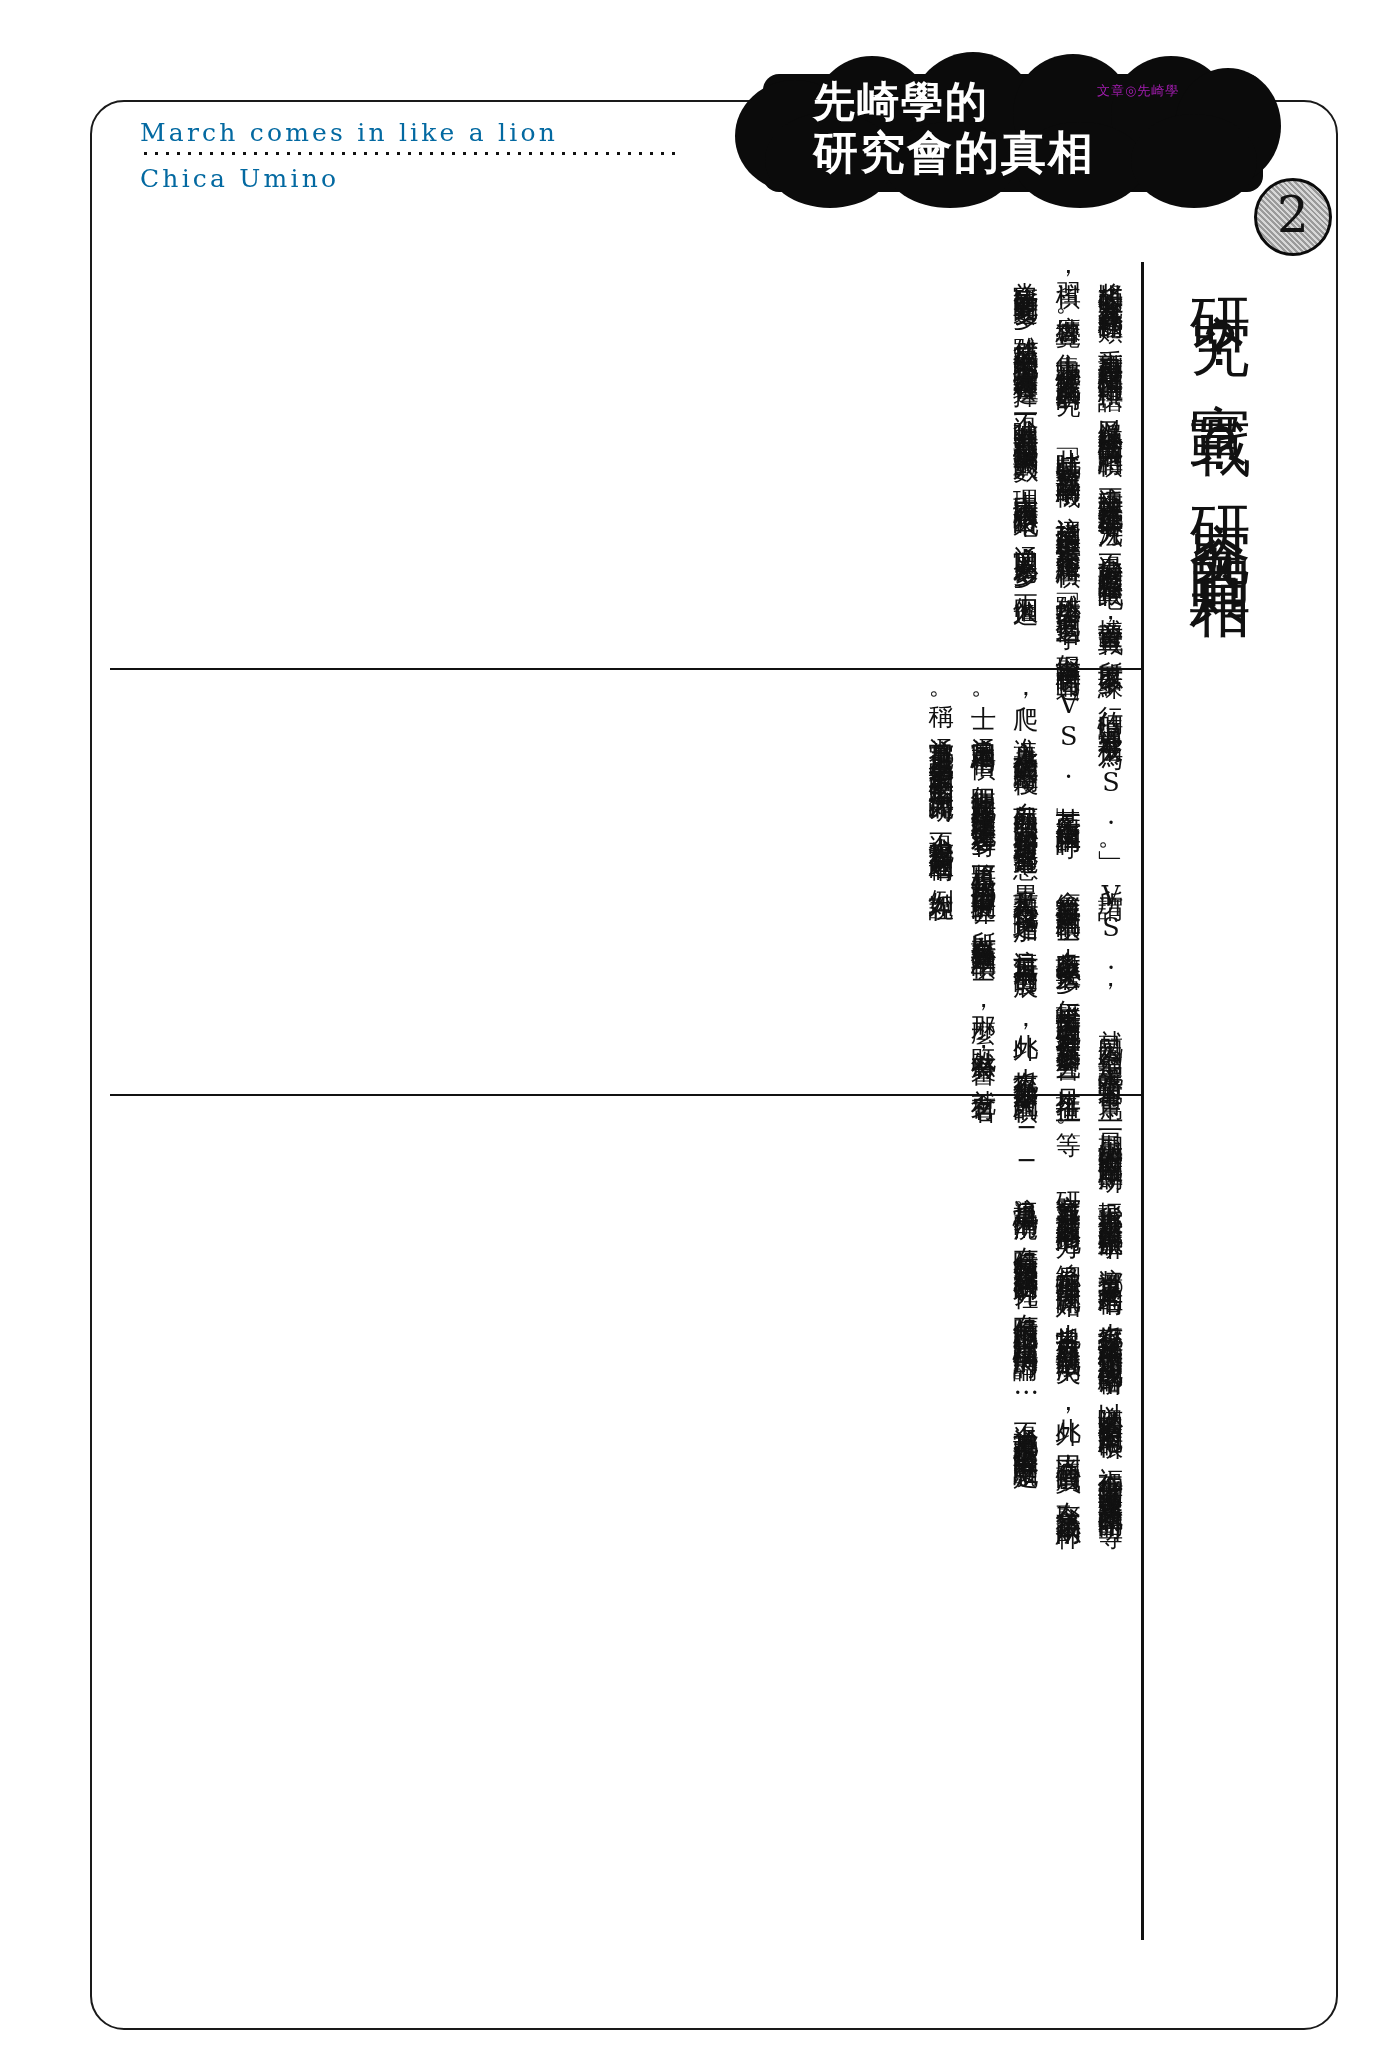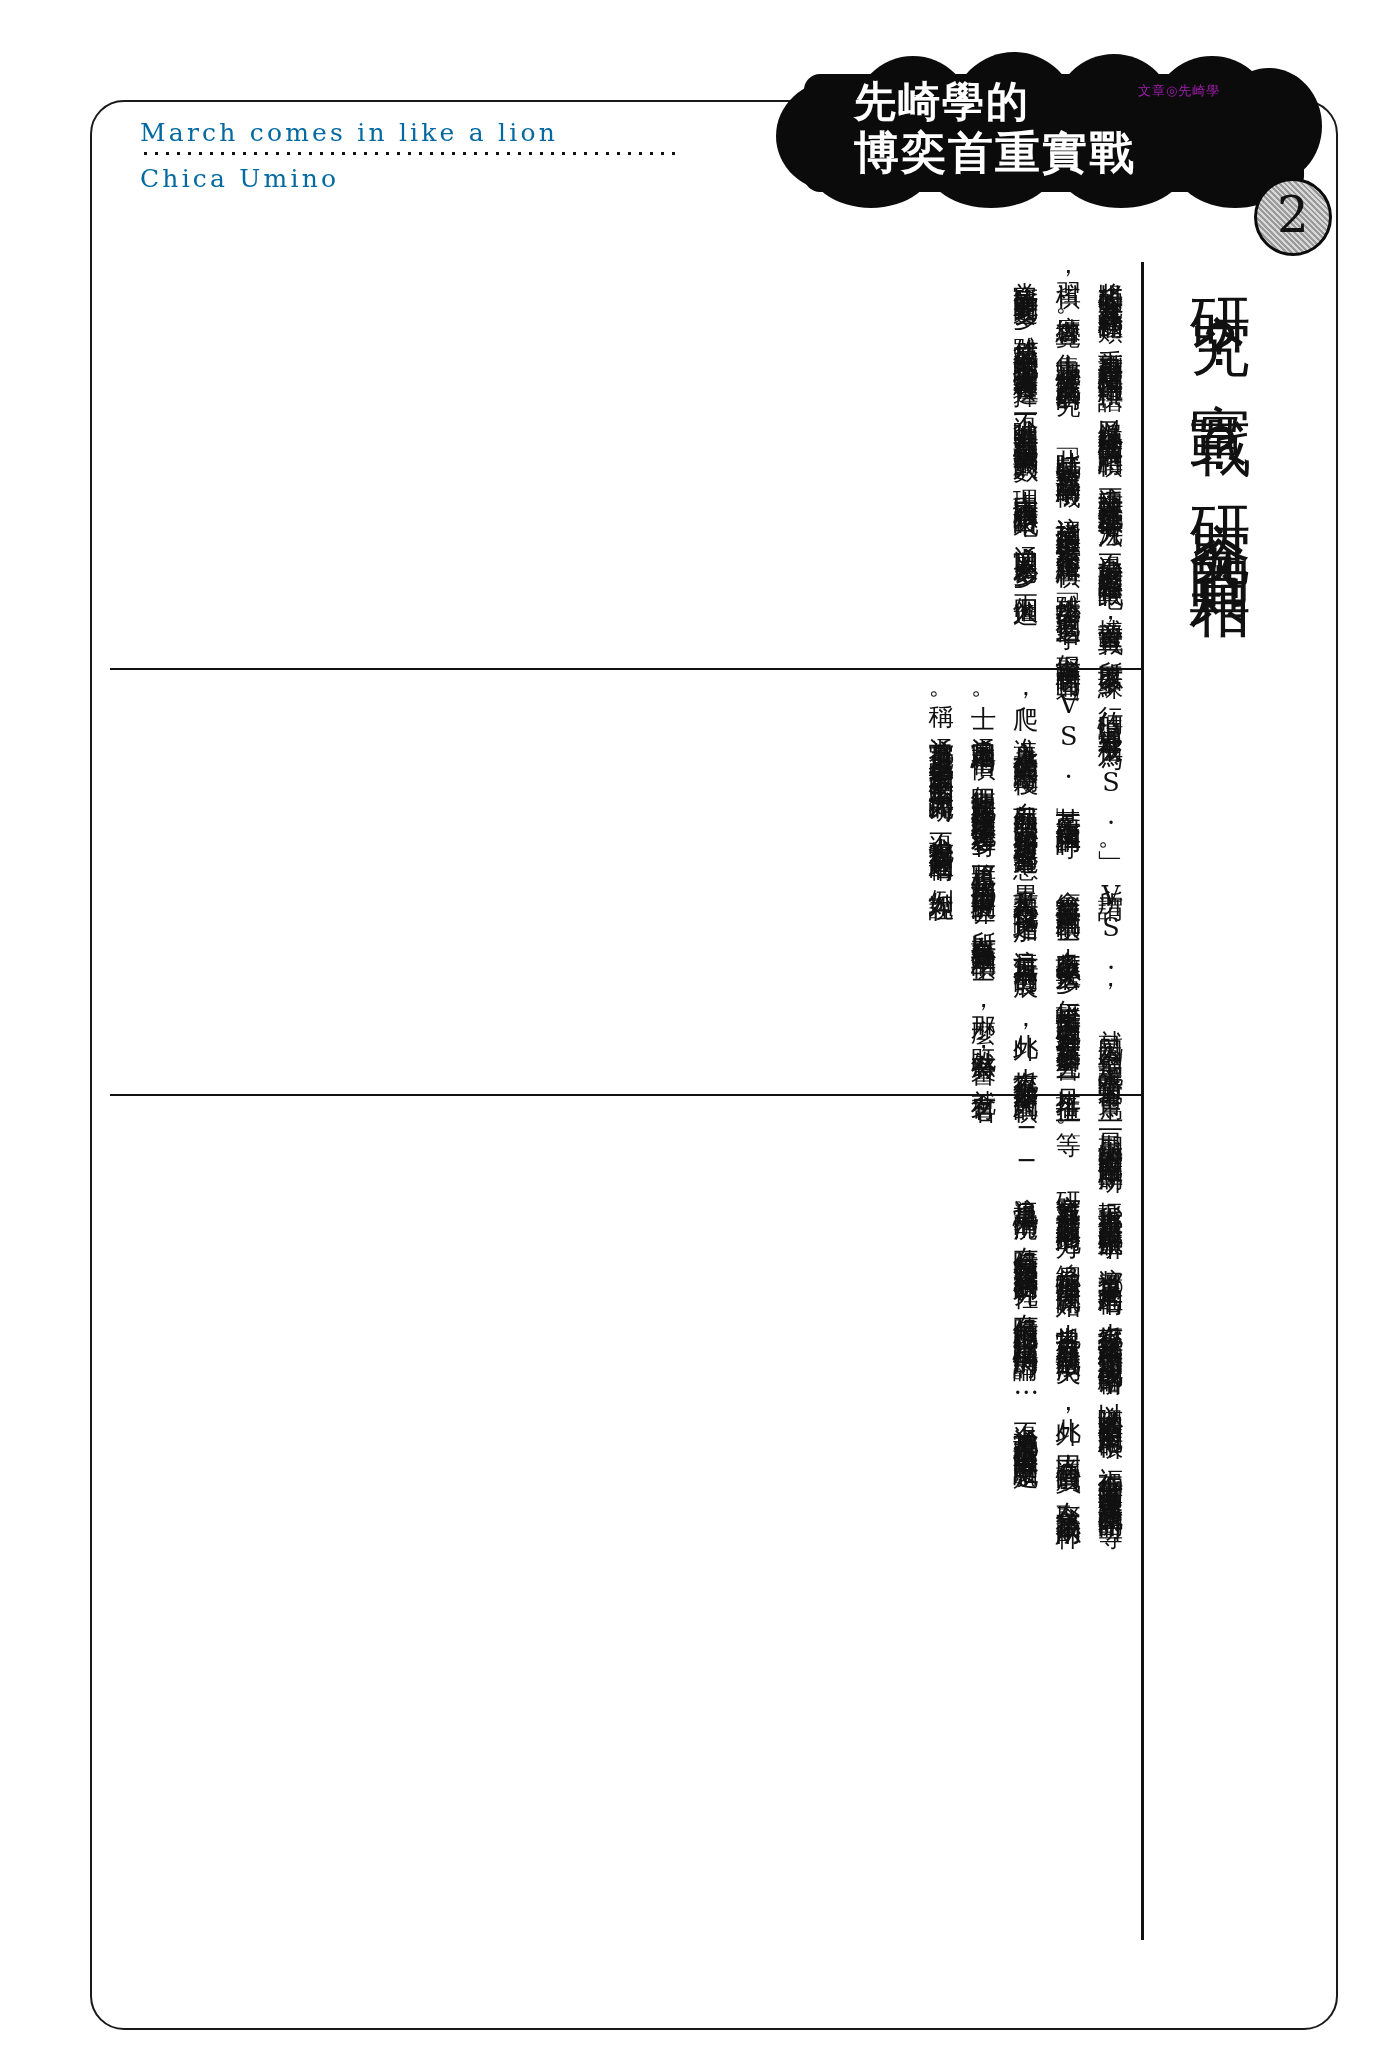--- a/index.html
+++ b/index.html
@@ -55,21 +55,21 @@
     height: 5px;
     margin: 4px 0 8px 0;
     background-image: radial-gradient(circle, #111 1.6px, rgba(0,0,0,0) 1.9px);
     background-size: 11px 5px;
     background-repeat: repeat-x;
   }
 
   
   .banner-wrap {
     position: absolute;
-    left: 776px;
+    left: 735px;
     top: 52px;
     width: 545px;
     height: 155px;
   }
   .cloud {
     position: absolute;
     background: #0b0b0b;
   }
   .cloud-body {
     left: 28px; top: 22px;
@@ -200,21 +200,21 @@
     <div class="bump" style="left:278px; top:2px;   width:120px; height:120px;"></div>
     <div class="bump" style="left:376px; top:4px;   width:120px; height:118px;"></div>
     <div class="bump" style="left:440px; top:16px;  width:106px; height:116px;"></div>
     <div class="bump" style="left:30px;  top:60px;  width:130px; height:96px;"></div>
     <div class="bump" style="left:150px; top:70px;  width:130px; height:86px;"></div>
     <div class="bump" style="left:280px; top:70px;  width:130px; height:86px;"></div>
     <div class="bump" style="left:396px; top:62px;  width:126px; height:94px;"></div>
 
     <div class="banner-text">
       <span class="banner-title-1">先崎學的</span>
-      <span class="banner-title-2">博奕首重實戰</span>
+      <span class="banner-title-2">研究會的真相</span>
     </div>
     <div class="byline">文章◎先崎學</div>
   </div>
 
   <div class="page-badge">
     <span class="page-badge-num">2</span>
   </div>
 
   <div class="headline-rule"></div>
   <div class="headline">研究？實戰？研究會的真相。</div>

